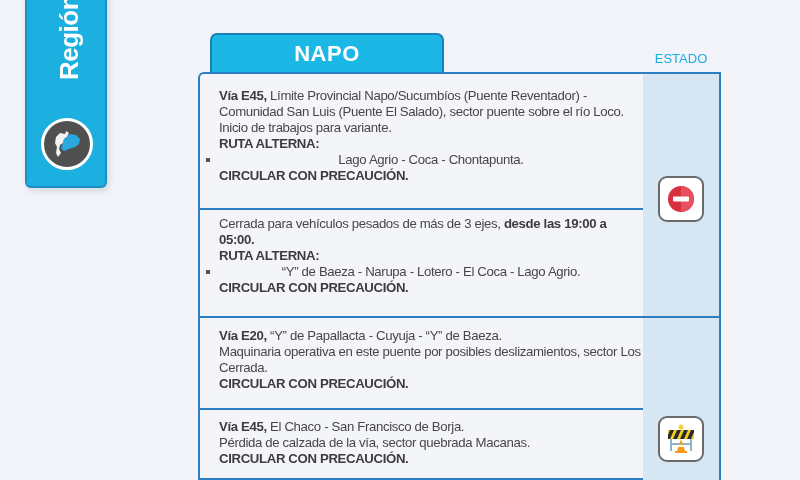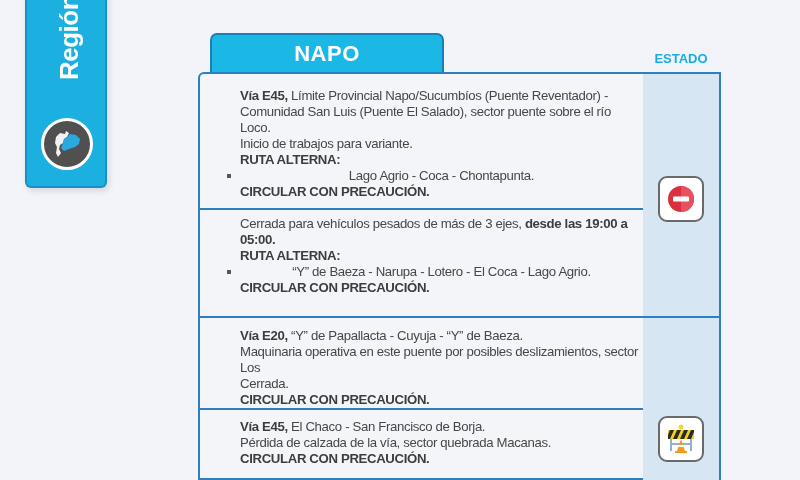--- a/index.html
+++ b/index.html
@@ -55,41 +55,41 @@
     display: flex; align-items: center; justify-content: center;
     letter-spacing: 0.5px;
     margin-left: 12px;
   }
   .estado-label {
     position: absolute;
     left: 642px; top: 51px;
     width: 78px;
     text-align: center;
     color: #1aaee0;
-    font-weight: bold;
+    font-weight: normal;
     font-size: 13px;
   }
   .table {
     position: absolute;
     left: 198px; top: 72px;
     width: 523px; height: 420px;
     border: 2px solid #2d7fc1;
     border-radius: 6px 0 0 0;
     background: #f3f5f9;
   }
   .estado-col {
     position: absolute;
     left: 443px; top: 0;
     width: 76px; height: 100%;
     background: #d6e6f3;
   }
   .row {
     position: absolute;
     left: 0; width: 443px;
-    padding-left: 40px;
+    padding-left: 19px;
     font-size: 13.2px;
     line-height: 16px;
     color: #474747;
     font-family: "Liberation Sans", sans-serif;
     letter-spacing: -0.35px;
   }
   .row b { color: #3d3d3d; }
   .divider {
     position: absolute;
     left: 0; height: 2px;

